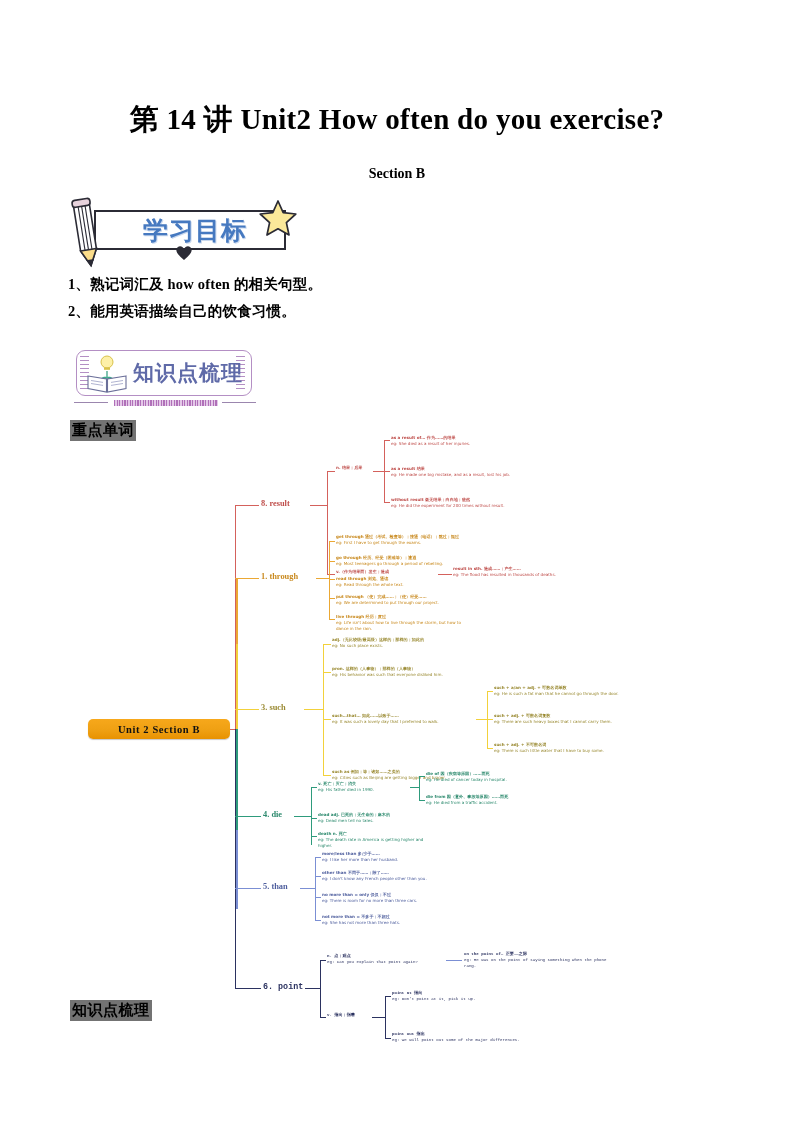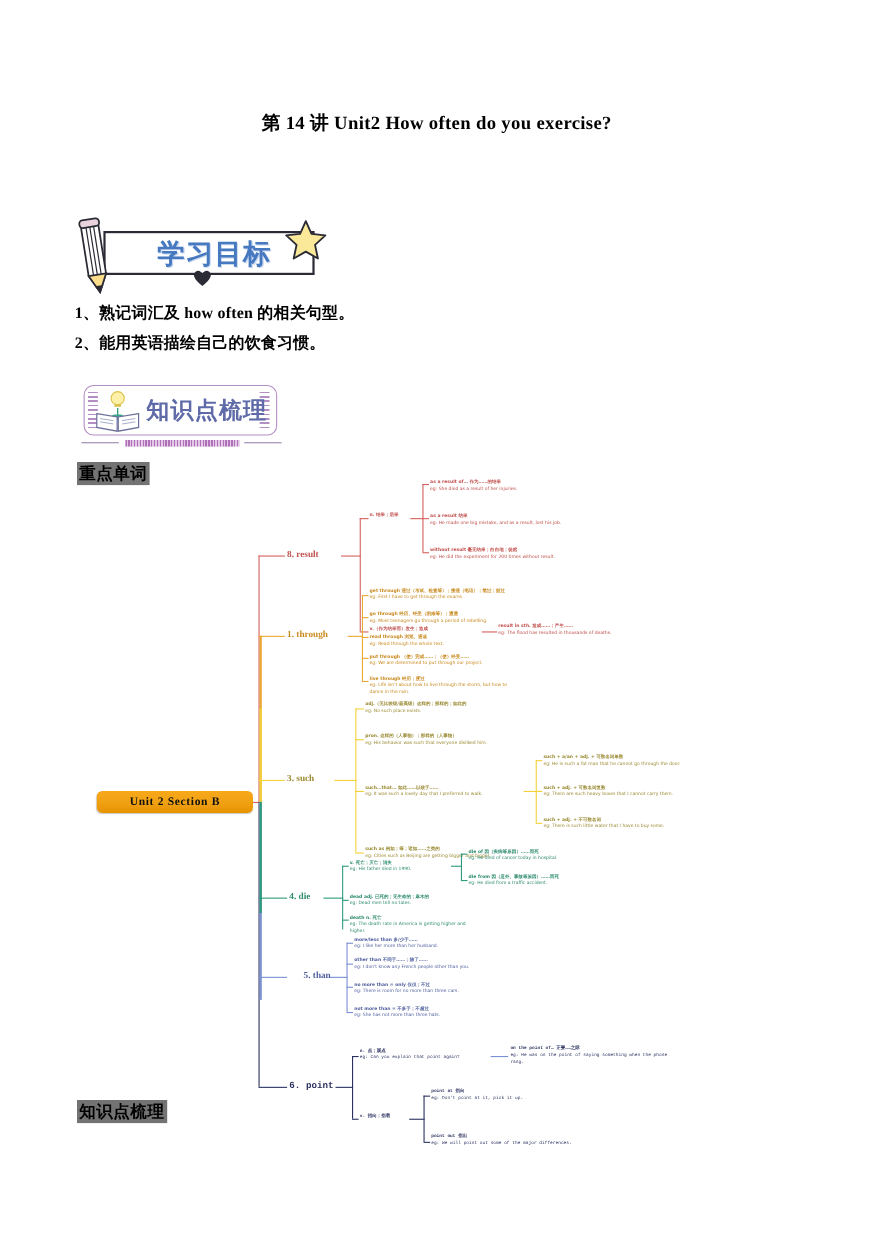--- a/index.html
+++ b/index.html
@@ -11,21 +11,21 @@
     position:relative;
     overflow:hidden;
   }
   .page { position:relative; width:794px; height:1123px; }
 
   
   .doc-title {
     position:absolute; left:0; top:100px; width:794px;
     text-align:center;
     font-family:"Liberation Serif", serif;
-    font-weight:bold; font-size:17px; letter-spacing:.3px;
+    font-weight:bold; font-size:29px; letter-spacing:.3px;
   }
   .section-sub {
     position:absolute; left:0; top:166px; width:794px;
     text-align:center; font-weight:bold; font-size:14px;
     font-family:"Liberation Serif", serif;
   }
 
   
   .badge1 { position:absolute; left:66px; top:196px; width:250px; height:70px; }
   .badge1 .frame {
@@ -129,20 +129,21 @@
   .c-die    { background:#2e9b7c; } .t-die    { color:#2e8b6f; }
   .c-than   { background:#7b8fd4; } .t-than   { color:#4f5f9e; }
   .c-point  { background:#2b3260; } .t-point  { color:#2b3260;font-family:Liberation Mono, monospace; }
 </style>
 </head>
 <body>
 
 <div class="page">
 
   <div class="doc-title">第 14 讲  Unit2 How often do you exercise?</div>
+  <div class="section-sub">Section B</div>
 
   <div class="badge1">
     <div class="frame"></div>
 
     <svg class="pencil" viewBox="0 0 40 76">
       <g transform="rotate(-9 20 38)">
         <path d="M12 6 L28 6 L28 54 L20 70 L12 54 Z" fill="#ffffff" stroke="#2b2b35" stroke-width="1.6"></path>
         <path d="M12 54 L28 54 L20 70 Z" fill="#fbdd8a" stroke="#2b2b35" stroke-width="1.6"></path>
         <path d="M16 64 L20 70 L24 64 Z" fill="#2b2b35"></path>
         <rect x="11" y="3" width="18" height="7" rx="3" fill="#e8d3dd" stroke="#2b2b35" stroke-width="1.6"></rect>
@@ -352,21 +353,21 @@
     <div class="blk t-die" style="left:426px; top:323px; width:136px;">
       <div class="hd">die of 因（疾病等原因）……而死</div>
       <div class="eg">eg: He died of cancer today in hospital.</div>
     </div>
     <div class="blk t-die" style="left:426px; top:346px; width:136px;">
       <div class="hd">die from 因（意外、事故等原因）……而死</div>
       <div class="eg">eg: He died from a traffic accident.</div>
     </div>
 
     <div class="h c-than" style="left:235px; top:440px; width:26px;"></div>
-    <div class="node1 t-than" style="left:276px; top:434px;">5. than</div>
+    <div class="node1 t-than" style="left:263px; top:434px;">5. than</div>
     <div class="h c-than" style="left:300px; top:440px; width:16px;"></div>
     <div class="v c-than" style="left:315px; top:409px; height:63px;"></div>
     <div class="h c-than" style="left:315px; top:409px; width:6px;"></div>
     <div class="h c-than" style="left:315px; top:428px; width:6px;"></div>
     <div class="h c-than" style="left:315px; top:449px; width:6px;"></div>
     <div class="h c-than" style="left:315px; top:472px; width:6px;"></div>
 
     <div class="blk t-than" style="left:322px; top:403px; width:124px;">
       <div class="hd">more/less than 多/少于……</div>
       <div class="eg">eg: I like her more than her husband.</div>

